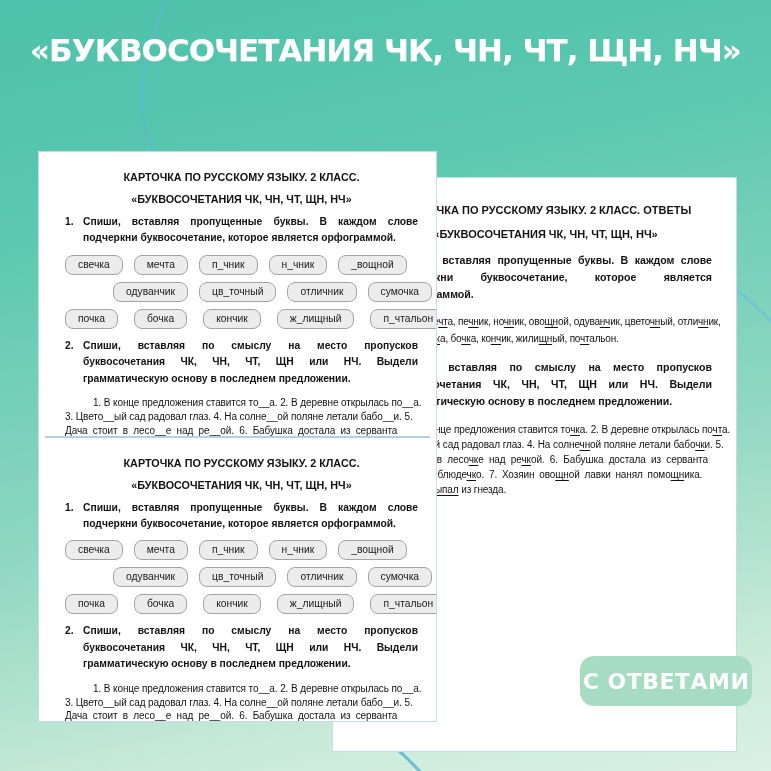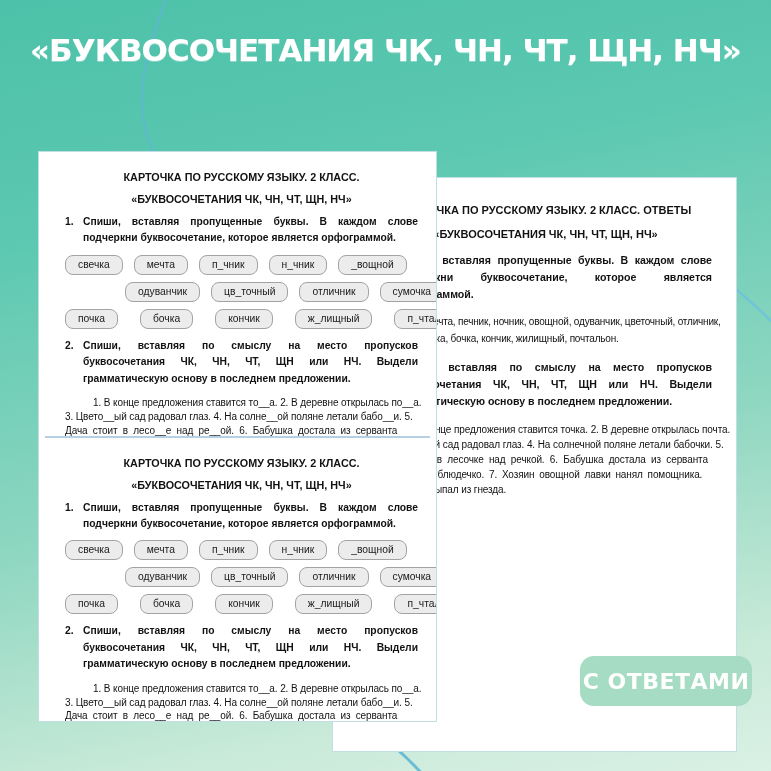--- a/index.html
+++ b/index.html
@@ -14,41 +14,41 @@
   .page1{left:38px;top:151px;width:399px;height:571px;z-index:3;display:flex;flex-direction:column;}
   .page2{left:332px;top:177px;width:405px;height:575px;z-index:2;padding:26px 24px 0 46px;}
   .half{flex:1;padding:15px 18px 16px 26px;box-sizing:border-box;overflow:hidden;}
   .divider{border:0;border-top:2px solid #b6cfe2;margin:0 6px;}
   .ws-heading{text-align:center;font-weight:bold;font-size:10.8px;margin-top:4px;}
   .ws-subheading{text-align:center;font-weight:bold;font-size:10.8px;margin-top:10px;}
   .task{display:flex;gap:7px;font-weight:bold;font-size:10.3px;line-height:1.6;margin-top:9px;text-align:justify;}
   .task .num{flex:0 0 11px;}
   .task .task-text{flex:1;}
   .words{display:flex;gap:11px;margin-top:8px;}
-  .words.r2{margin-left:60px;margin-top:7px;align-items:center;}
-  .words.r3{gap:22px;margin-top:7px;}
+  .words.r2{margin-left:48px;margin-top:7px;align-items:center;}
+  .words.r3{gap:16px;margin-top:7px;}
   .word-box{border:1.4px solid #a3a3a3;background:#ececec;border-radius:8px;padding:3px 12px 4px;
     font-size:10.3px;color:#1a1a1a;white-space:nowrap;}
   .ex{margin-top:9px;font-size:10px;line-height:13.8px;letter-spacing:-0.1px;}
   .ex .rich-line{white-space:nowrap;}
   .ex .rich-line:nth-child(1){text-indent:28px;}
   .ex .rich-line:nth-child(3){word-spacing:2.6px;}
   .ex .rich-line:nth-child(4){word-spacing:2.1px;}
   
   .page2 .ws-heading{font-size:11px;margin-top:0;}
   .page2 .ws-subheading{font-size:11px;margin-top:12px;}
   .page2 .task{margin-top:12px;font-size:10.6px;}
   .answer-words{margin-top:10px;font-size:10px;line-height:17px;letter-spacing:-0.2px;}
   .answer-words .rich-line{white-space:nowrap;}
   .answer-ex{margin-top:12px;font-size:10px;line-height:15px;letter-spacing:-0.1px;}
   .answer-ex .rich-line{white-space:nowrap;}
   .answer-ex .rich-line:nth-child(1){text-indent:26px;}
   .answer-ex .rich-line:nth-child(3){word-spacing:2.6px;}
   .answer-ex .rich-line:nth-child(4){word-spacing:2.1px;}
-  .u{text-underline-offset:2px;}
+  .u{text-decoration:underline;text-underline-offset:2px;}
   .badge{position:absolute;left:580px;top:656px;width:172px;height:50px;z-index:5;background:#a6dcc3;
     border-radius:14px;display:flex;align-items:center;justify-content:center;color:#ffffff;
     font-family:"DejaVu Sans",sans-serif;font-weight:800;font-size:22px;letter-spacing:0.5px;}
 </style>
 </head>
 <body>
 
 <div class="stage">
 
   <svg class="decor" width="771" height="771" viewBox="0 0 771 771">

